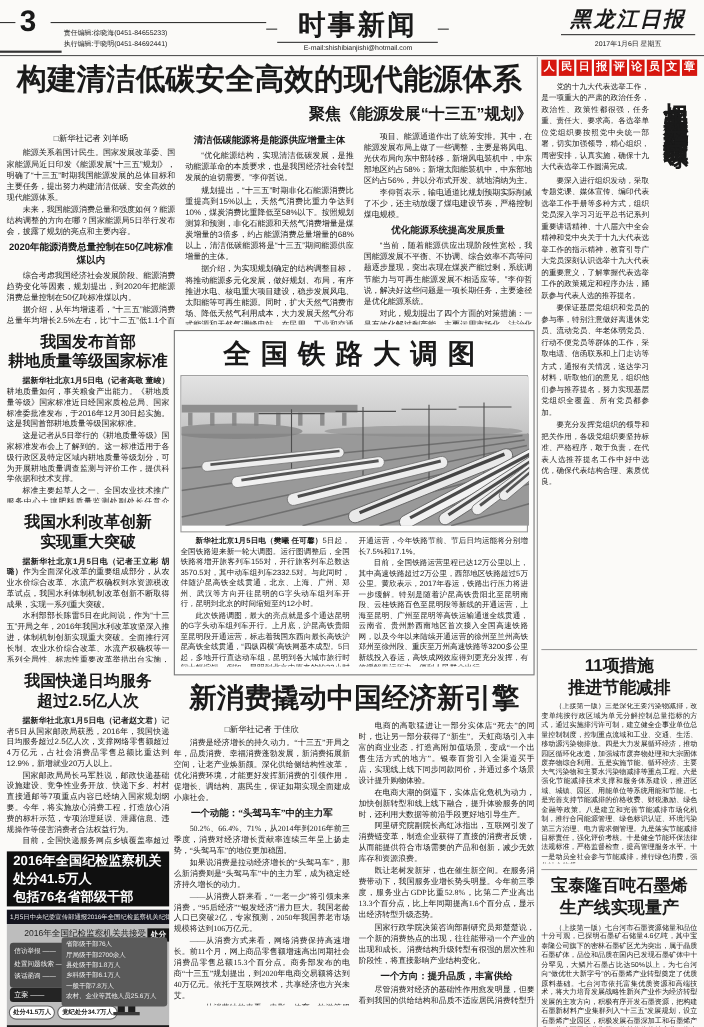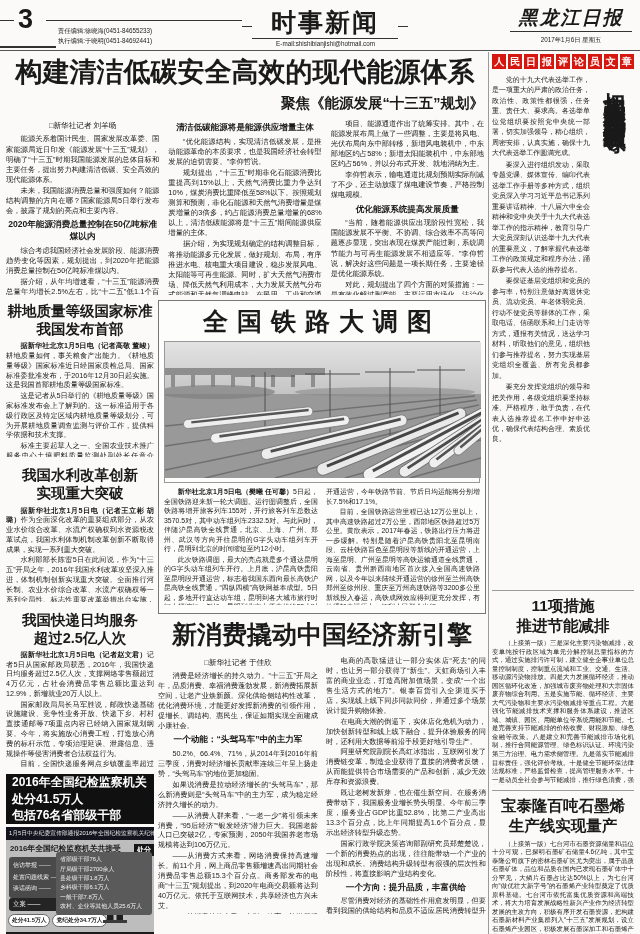--- a/index.html
+++ b/index.html
@@ -29,21 +29,21 @@
   .lead-cols{display:flex;gap:9px;margin-top:6px;height:176px;overflow:hidden;}
   .lead-cols>div{flex:1;font-size:7.3px;line-height:1.38;overflow:hidden;}
   
   .lrail{position:absolute;left:6px;top:302px;width:148px;height:632px;overflow:hidden;}
   .at{font-size:14.5px;font-weight:900;text-align:center;line-height:1.25;}
   .abody{font-size:7.2px;line-height:1.36;overflow:hidden;margin-top:3px;}
   .blackbanner{background:#101010;color:#fff;font-weight:800;font-size:12px;line-height:1.4;padding:0 6px;margin-top:6px;}
   .igbar{background:#14141e;color:#eee;font-size:5.8px;padding:2px 3px;margin-top:3px;white-space:nowrap;overflow:hidden;}
   .igpanel{position:relative;background:#bdbdbd;height:98px;overflow:hidden;}
   .igpanel:after{content:"";position:absolute;left:0;right:0;bottom:0;height:6px;background:#1b1b1b;}
-  .igtitle{position:absolute;left:4px;top:3px;font-size:7.8px;font-weight:700;color:#1d1d1d;}
+  .igtitle{position:absolute;left:16px;top:3px;font-size:7.8px;font-weight:400;color:#1d1d1d;}
   .statbox{position:absolute;left:3px;top:17px;width:86px;background:#4a4a4a;border-radius:3px;color:#f0f0f0;padding:3px 4px;}
   .srow{display:flex;justify-content:space-between;font-size:6px;line-height:1.75;}
   .srow b{font-size:6.6px;}
   .casebox{position:absolute;left:3px;top:58px;width:78px;background:#242424;border-radius:3px;color:#fff;
            padding:2px 4px;font-size:6.4px;display:flex;justify-content:space-between;}
   .pillrow{position:absolute;left:2px;top:74px;display:flex;gap:2px;}
   .pill{background:#fff;border:1px solid #666;border-radius:8px;font-size:5.8px;font-weight:700;padding:1px 3px;}
   .breakbox{position:absolute;right:2px;top:12px;width:88px;background:#5a5a5a;border-radius:3px;color:#f2f2f2;
             font-size:5.9px;line-height:1.6;padding:3px 4px;}
   .igbadge{position:absolute;right:0px;top:4px;background:#161616;color:#fff;font-size:7px;font-weight:800;padding:1px 3px;}
@@ -52,21 +52,21 @@
   .railbox{position:absolute;left:158px;top:300px;width:328px;height:314px;border:1px solid #777;
            background:#fdfdfc;padding:4px 5px;box-sizing:border-box;}
   .rail-h{font-size:25px;font-weight:900;text-align:center;letter-spacing:9px;white-space:nowrap;}
   .photo{margin-top:3px;border:1px solid #999;}
   .capcols{display:flex;gap:8px;margin-top:4px;height:118px;overflow:hidden;}
   .capcols>div{flex:1;font-size:6.9px;line-height:1.38;overflow:hidden;}
   
   .consume{position:absolute;left:158px;top:618px;width:328px;height:316px;overflow:hidden;}
   .con-h{font-size:25px;font-weight:900;text-align:center;white-space:nowrap;}
   .con-sub{font-size:12.5px;font-weight:600;text-align:center;margin-top:3px;}
-  .concols{display:flex;gap:8px;margin-top:5px;height:258px;overflow:hidden;}
+  .concols{display:flex;gap:8px;margin-top:5px;height:258px;overflow:hidden;font-family:Liberation Serif, serif;}
   .concols>div{flex:1;font-size:7.2px;line-height:1.38;overflow:hidden;}
   
   .rrail{position:absolute;left:492px;top:54px;width:142px;height:880px;overflow:hidden;}
   .redband{display:flex;gap:1.5px;justify-content:space-between;}
   .redband span{flex:1;background:#d6170f;color:#fff;font-weight:800;font-size:10px;
                 text-align:center;line-height:15px;height:15px;}
   .comm{display:flex;gap:4px;margin-top:6px;height:510px;overflow:hidden;}
   .comm-body{flex:1;font-size:6.9px;line-height:1.52;overflow:hidden;}
   .comm-head{width:40px;writing-mode:vertical-rl;text-orientation:upright;font-size:22.5px;font-weight:900;
              letter-spacing:2px;line-height:40px;overflow:hidden;}
@@ -131,22 +131,22 @@
         <p class="bp">对此，规划提出了四个方面的对策措施：一是有效化解过剩产能，主要运用市场化、法治化手段，更加注重运用安全、环保、技术、质量等标准，淘汰落后产能。二是补好能源发展的短板，增强电力系统调峰能力，加快抽水蓄能电站、天然气调峰电站建设。同时，加大既有燃煤电厂灵活性改造力度，抓紧推进油气管网建设，推进储气调峰设施建设。三是提升推进煤电超低排放和节能改造，“十三五”期间要完成煤电机组超低排放改造4.2亿千瓦，节能改造3.4亿千瓦，同时严格控制煤电规模，力争将煤电装机控制在11亿千瓦以内。</p>
 
       </div>
     </div>
   </div>
 
   <div class="lrail">
 
     <div>
       <div class="at">
+        <div>我国发布首部</div>
         <div>耕地质量等级国家标准</div>
-        <div>我国发布首部</div>
       </div>
       <div class="abody just" style="height:116px;">
         <p class="bp"><b>据新华社北京1月5日电</b><b>（记者高敬 董峻）</b><span>耕地质量如何，事关粮食产出能力。《耕地质量等级》国家标准近日经国家质检总局、国家标准委批准发布，于2016年12月30日起实施。这是我国首部耕地质量等级国家标准。</span></p>
         <p class="bp">这是记者从5日举行的《耕地质量等级》国家标准发布会上了解到的。这一标准适用于各级行政区及特定区域内耕地质量等级划分，可为开展耕地质量调查监测与评价工作，提供科学依据和技术支撑。</p>
         <p class="bp">标准主要起草人之一、全国农业技术推广服务中心土壤肥料质量监测处副处长任意介绍，标准从农业生产角度出发，对耕地地力、土壤健康状况和田间基础设施构成的满足农产品持续产出和质量安全的能力进行评价，将耕地质量分为10个等级。一等地质量最高，十等地质量最低。标准将全国耕地划分为东北区、内蒙古及长城沿线区、黄淮海区、黄土高原区、长江中下游区、西南区、华南区、甘新区、青藏区等9大区域，各区域评价指标由13个基础性指标和6个区域补充性指标组成，明确了相关评价指标的涵义、获取方法和划分标准。</p>
       </div>
     </div>
 
     <div style="margin-top:9px;">
       <div class="at">

